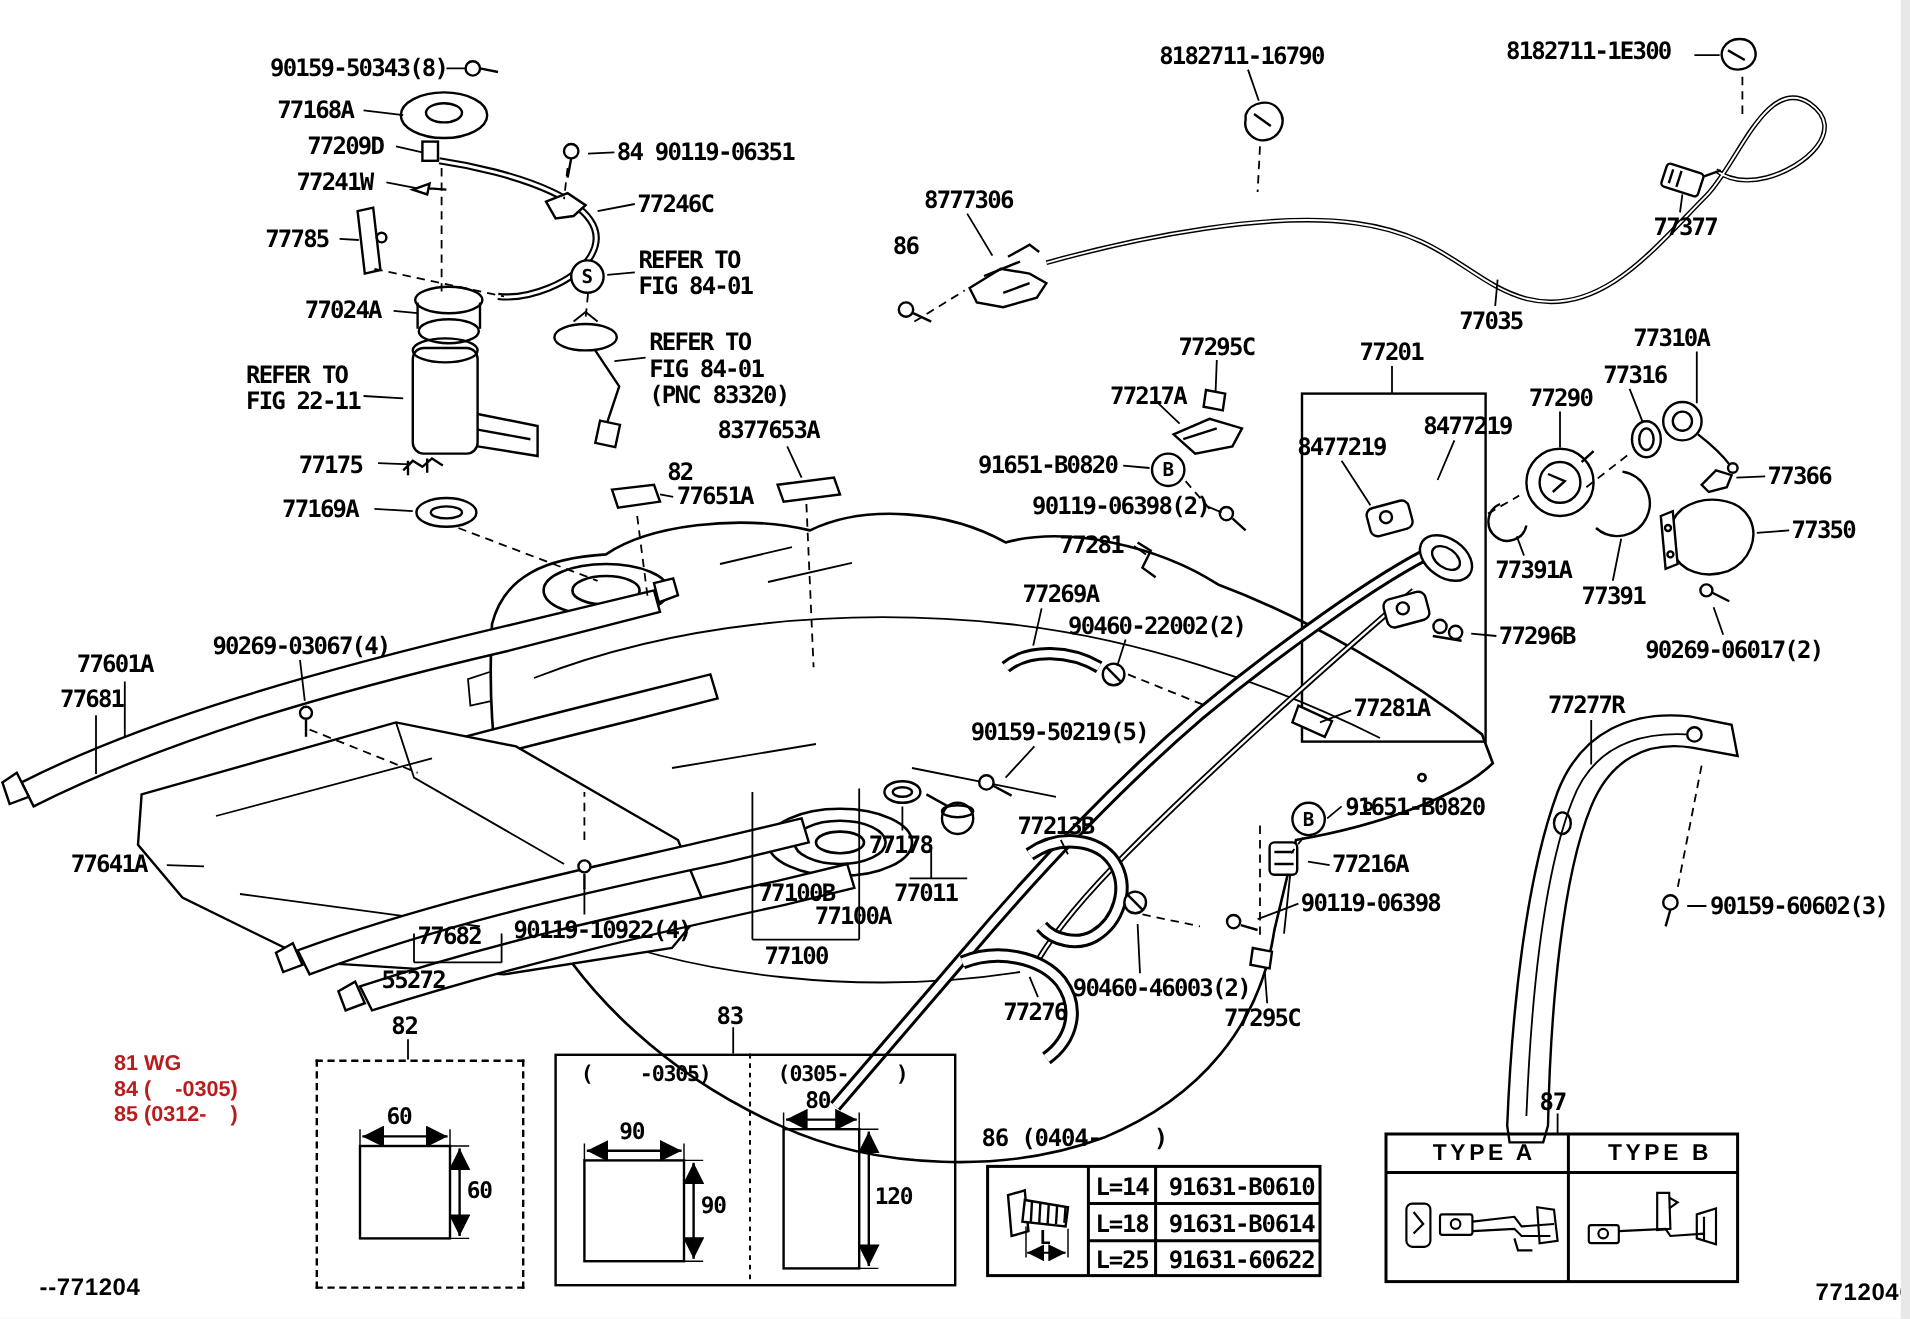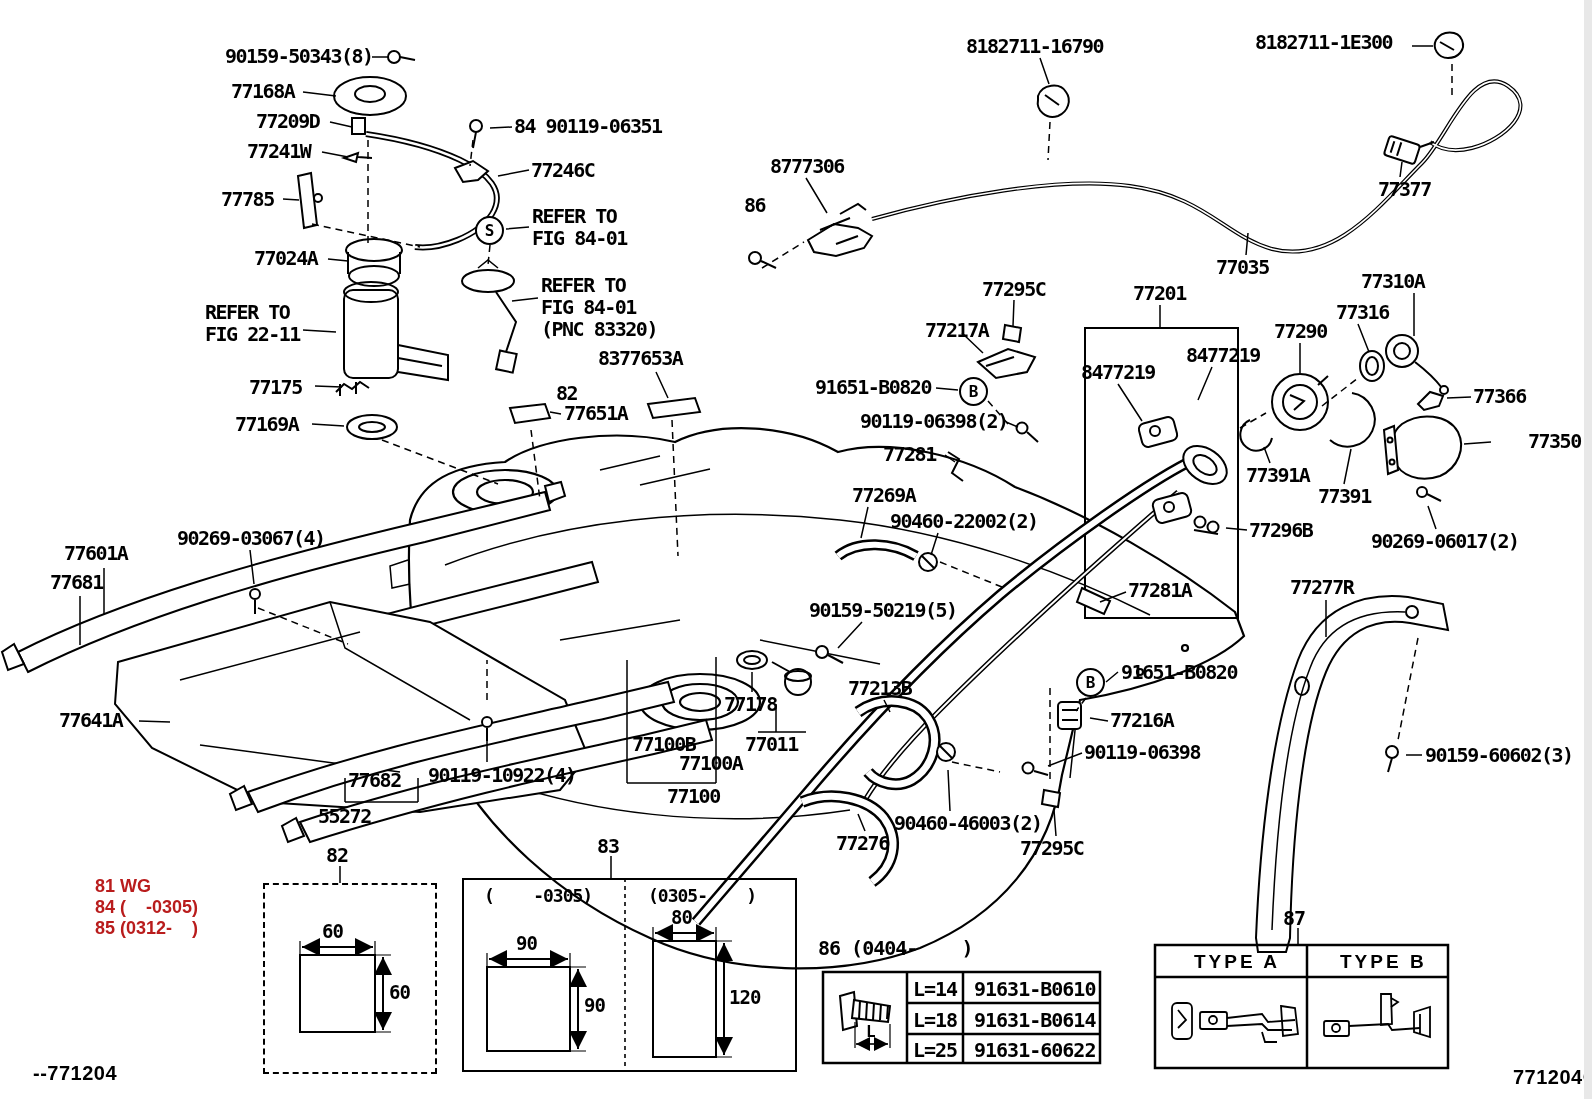--- a/index.html
+++ b/index.html
@@ -298,21 +298,21 @@
       <div class="lbl" style="left: 564px; top: 403px;">77651A</div>
       <div class="lbl" style="left: 177px; top: 528px;">90269-03067(4)</div>
       <div class="lbl" style="left: 64px; top: 543px;">77601A</div>
       <div class="lbl" style="left: 50px; top: 572px;">77681</div>
       <div class="lbl" style="left: 59px; top: 710px; text-align: right;">77641A</div>
       <div class="lbl" style="left: 348px; top: 770px;">77682</div>
       <div class="lbl" style="left: 318px; top: 806px;">55272</div>
       <div class="lbl" style="left: 428px; top: 765px;">90119-10922(4)</div>
       <div class="lbl" style="left: 632px; top: 734px;">77100B</div>
       <div class="lbl" style="left: 679px; top: 753px;">77100A</div>
-      <div class="lbl" style="left: 637px; top: 786px; margin-left: 30px;">77100</div>
+      <div class="lbl" style="left: 637px; top: 786px;">77100</div>
       <div class="lbl" style="left: 724px; top: 694px;">77178</div>
       <div class="lbl" style="left: 745px; top: 734px;">77011</div>
       <div class="lbl" style="left: 848px; top: 678px;">77213B</div>
       <div class="lbl" style="left: 836px; top: 833px;">77276</div>
       <div class="lbl" style="left: 894px; top: 813px;">90460-46003(2)</div>
       <div class="lbl" style="left: 1020px; top: 838px;">77295C</div>
       <div class="lbl" style="left: 809px; top: 600px;">90159-50219(5)</div>
       <div class="lbl" style="left: 852px; top: 485px;">77269A</div>
       <div class="lbl" style="left: 890px; top: 511px;">90460-22002(2)</div>
       <div class="lbl" style="left: 815px; top: 377px;">91651-B0820</div>
@@ -320,21 +320,21 @@
       <div class="lbl" style="left: 883px; top: 444px;">77281</div>
       <div class="lbl" style="left: 893px; top: 320px; margin-left: 32px;">77217A</div>
       <div class="lbl" style="left: 982px; top: 279px;">77295C</div>
       <div class="lbl" style="left: 1133px; top: 283px;">77201</div>
       <div class="lbl" style="left: 1081px; top: 362px;">8477219</div>
       <div class="lbl" style="left: 1186px; top: 345px;">8477219</div>
       <div class="lbl" style="left: 1274px; top: 321px;">77290</div>
       <div class="lbl" style="left: 1361px; top: 271px;">77310A</div>
       <div class="lbl" style="left: 1336px; top: 302px;">77316</div>
       <div class="lbl" style="left: 1473px; top: 386px;">77366</div>
-      <div class="lbl" style="left: 1528px; top: 431px;">77350</div>
+      <div class="lbl" style="left: 1493px; top: 431px;">77350</div>
       <div class="lbl" style="left: 1246px; top: 465px;">77391A</div>
       <div class="lbl" style="left: 1318px; top: 486px; text-align: center;">77391</div>
       <div class="lbl" style="left: 1249px; top: 520px;">77296B</div>
       <div class="lbl" style="left: 1371px; top: 531px;">90269-06017(2)</div>
       <div class="lbl" style="left: 1216px; top: 257px;">77035</div>
       <div class="lbl" style="left: 1378px; top: 179px;">77377</div>
       <div class="lbl" style="left: 966px; top: 36px;">8182711-16790</div>
       <div class="lbl" style="left: 1255px; top: 32px;">8182711-1E300</div>
       <div class="lbl" style="left: 770px; top: 156px;">8777306</div>
       <div class="lbl" style="left: 744px; top: 195px;">86</div>

